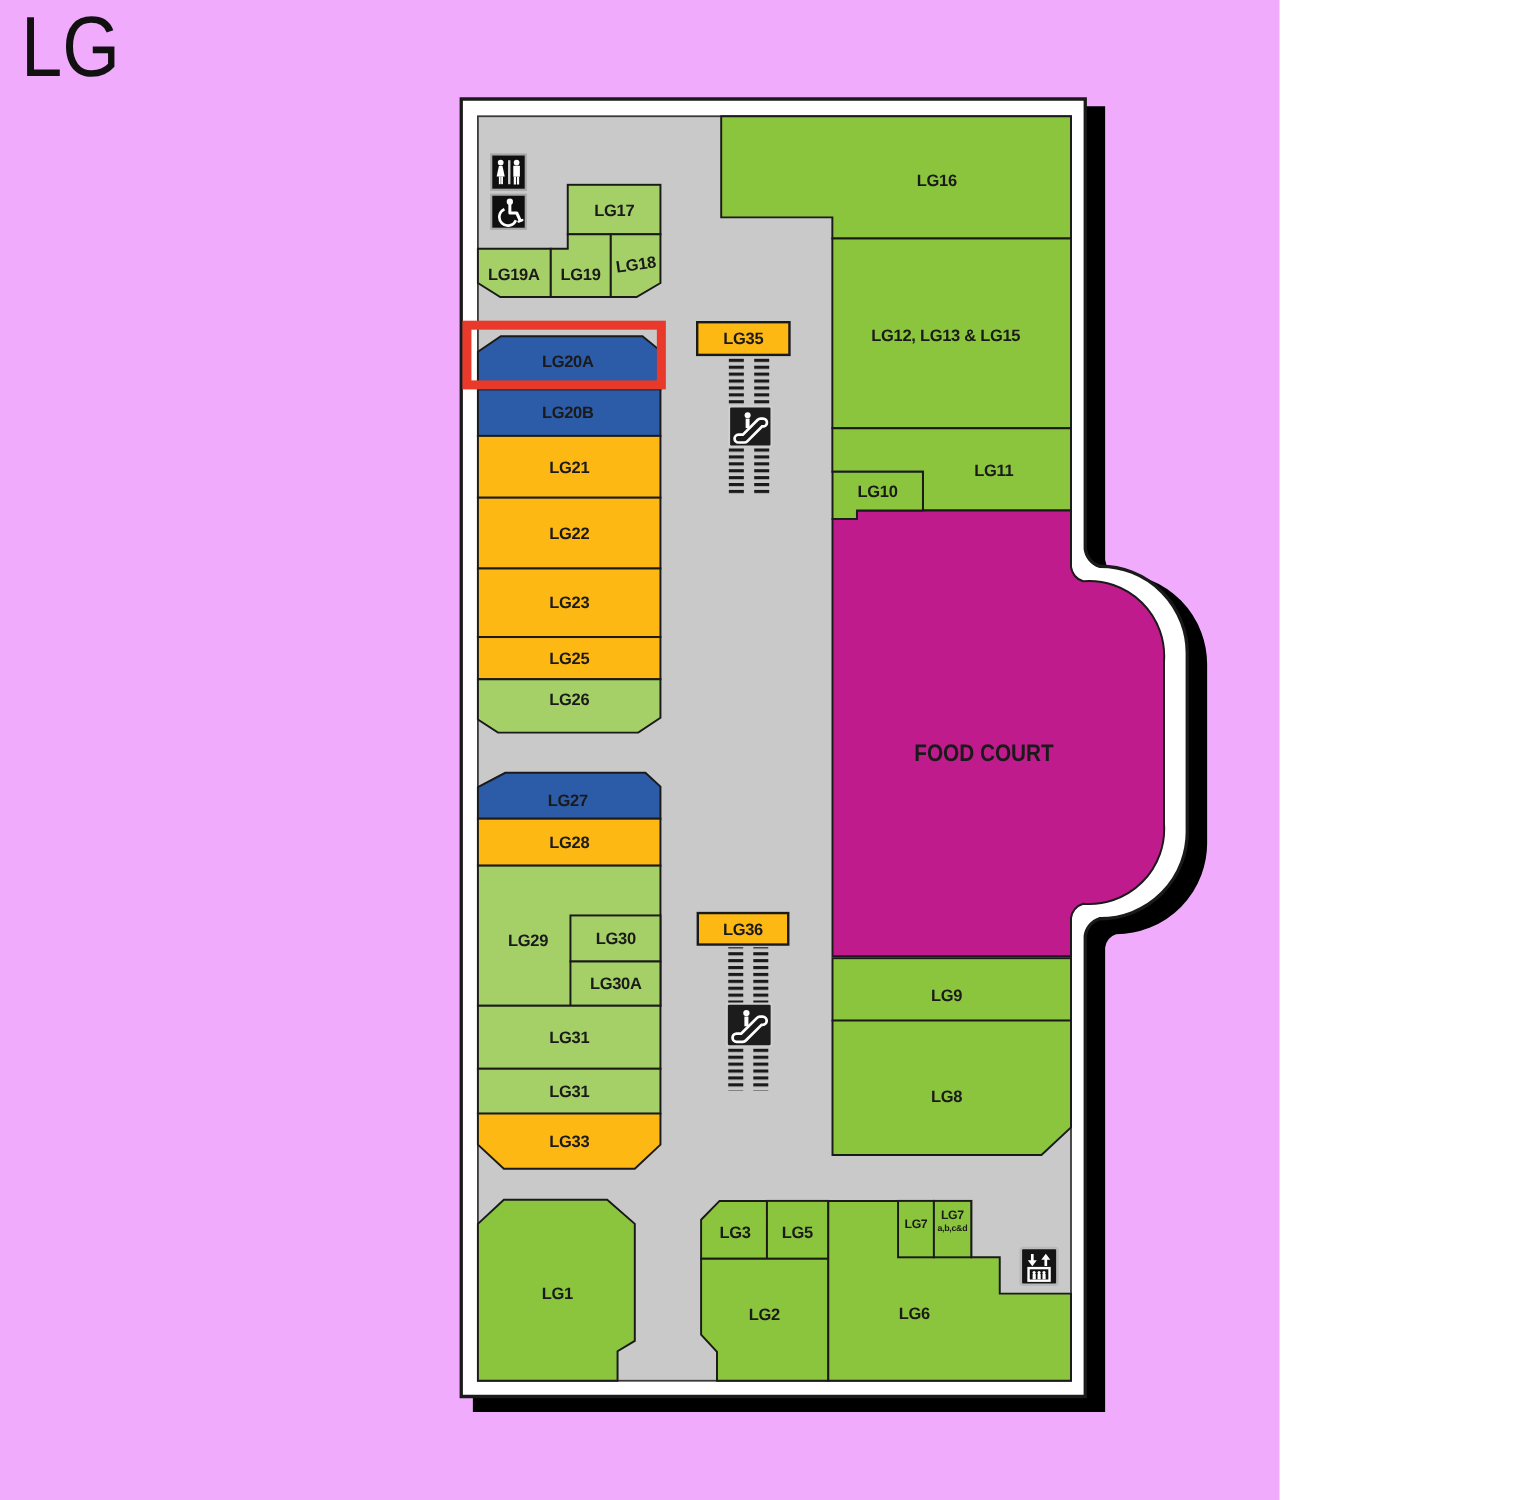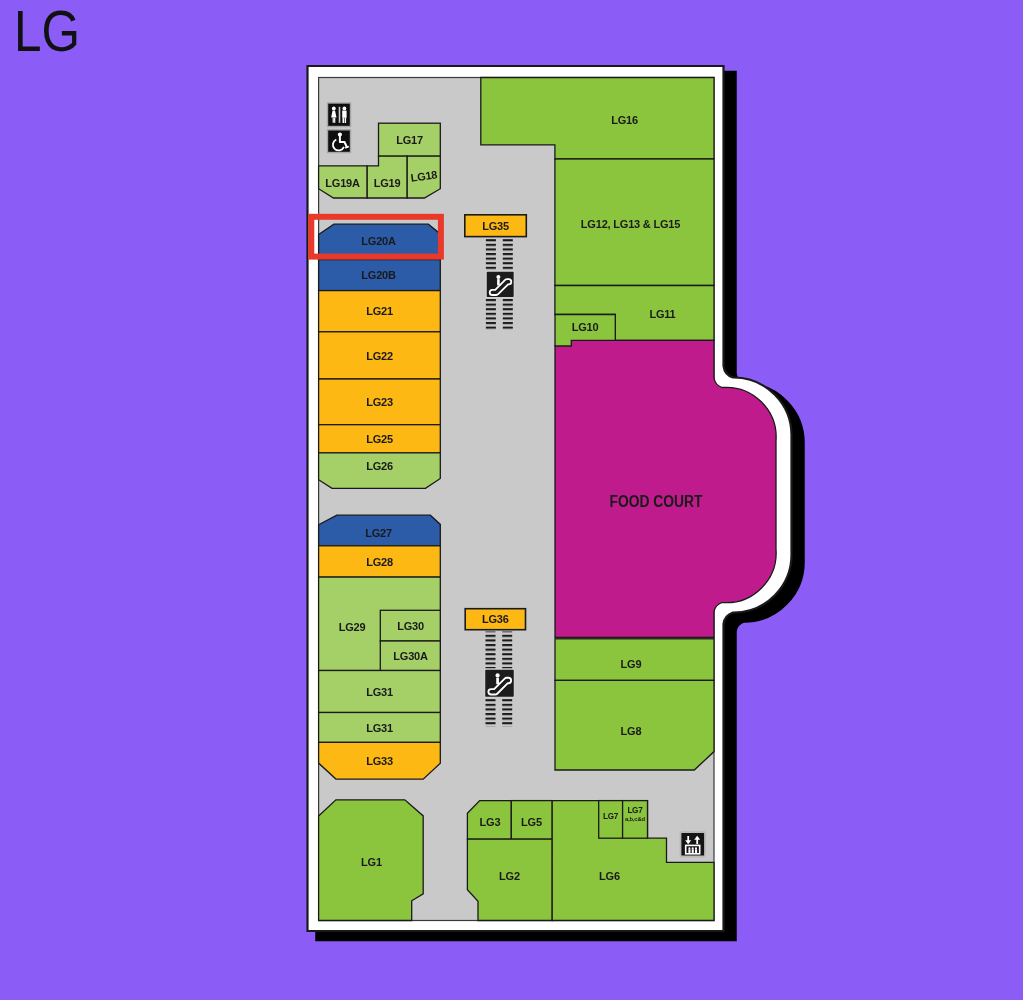--- a/index.html
+++ b/index.html
@@ -1,16 +1,16 @@
 <!DOCTYPE html>
 <html><head>
 <meta charset="utf-8">
 <style>
   html,body{margin:0;padding:0;background:#ffffff;}
-  #page{position:relative;width:1023px;height:1000px;background:#8b5cf6;overflow:hidden;}
+  #page{position:relative;width:853px;height:1000px;background:#f0abfc;overflow:hidden;}
   svg text{font-family:"Liberation Sans",sans-serif;}
   .lbl{font-weight:bold;font-size:11px;fill:#1a1a1a;letter-spacing:-0.2px;}
 </style>
 </head>
 <body>
 <div id="page">
 <svg width="1023" height="1000" viewBox="0 0 1023 1000" xmlns="http://www.w3.org/2000/svg">
 <defs>
   <pattern id="lad" x="0" y="0" width="10" height="4.6" patternUnits="userSpaceOnUse">
     <rect x="0" y="0" width="10" height="2.1" fill="#1a1a1a"></rect>

